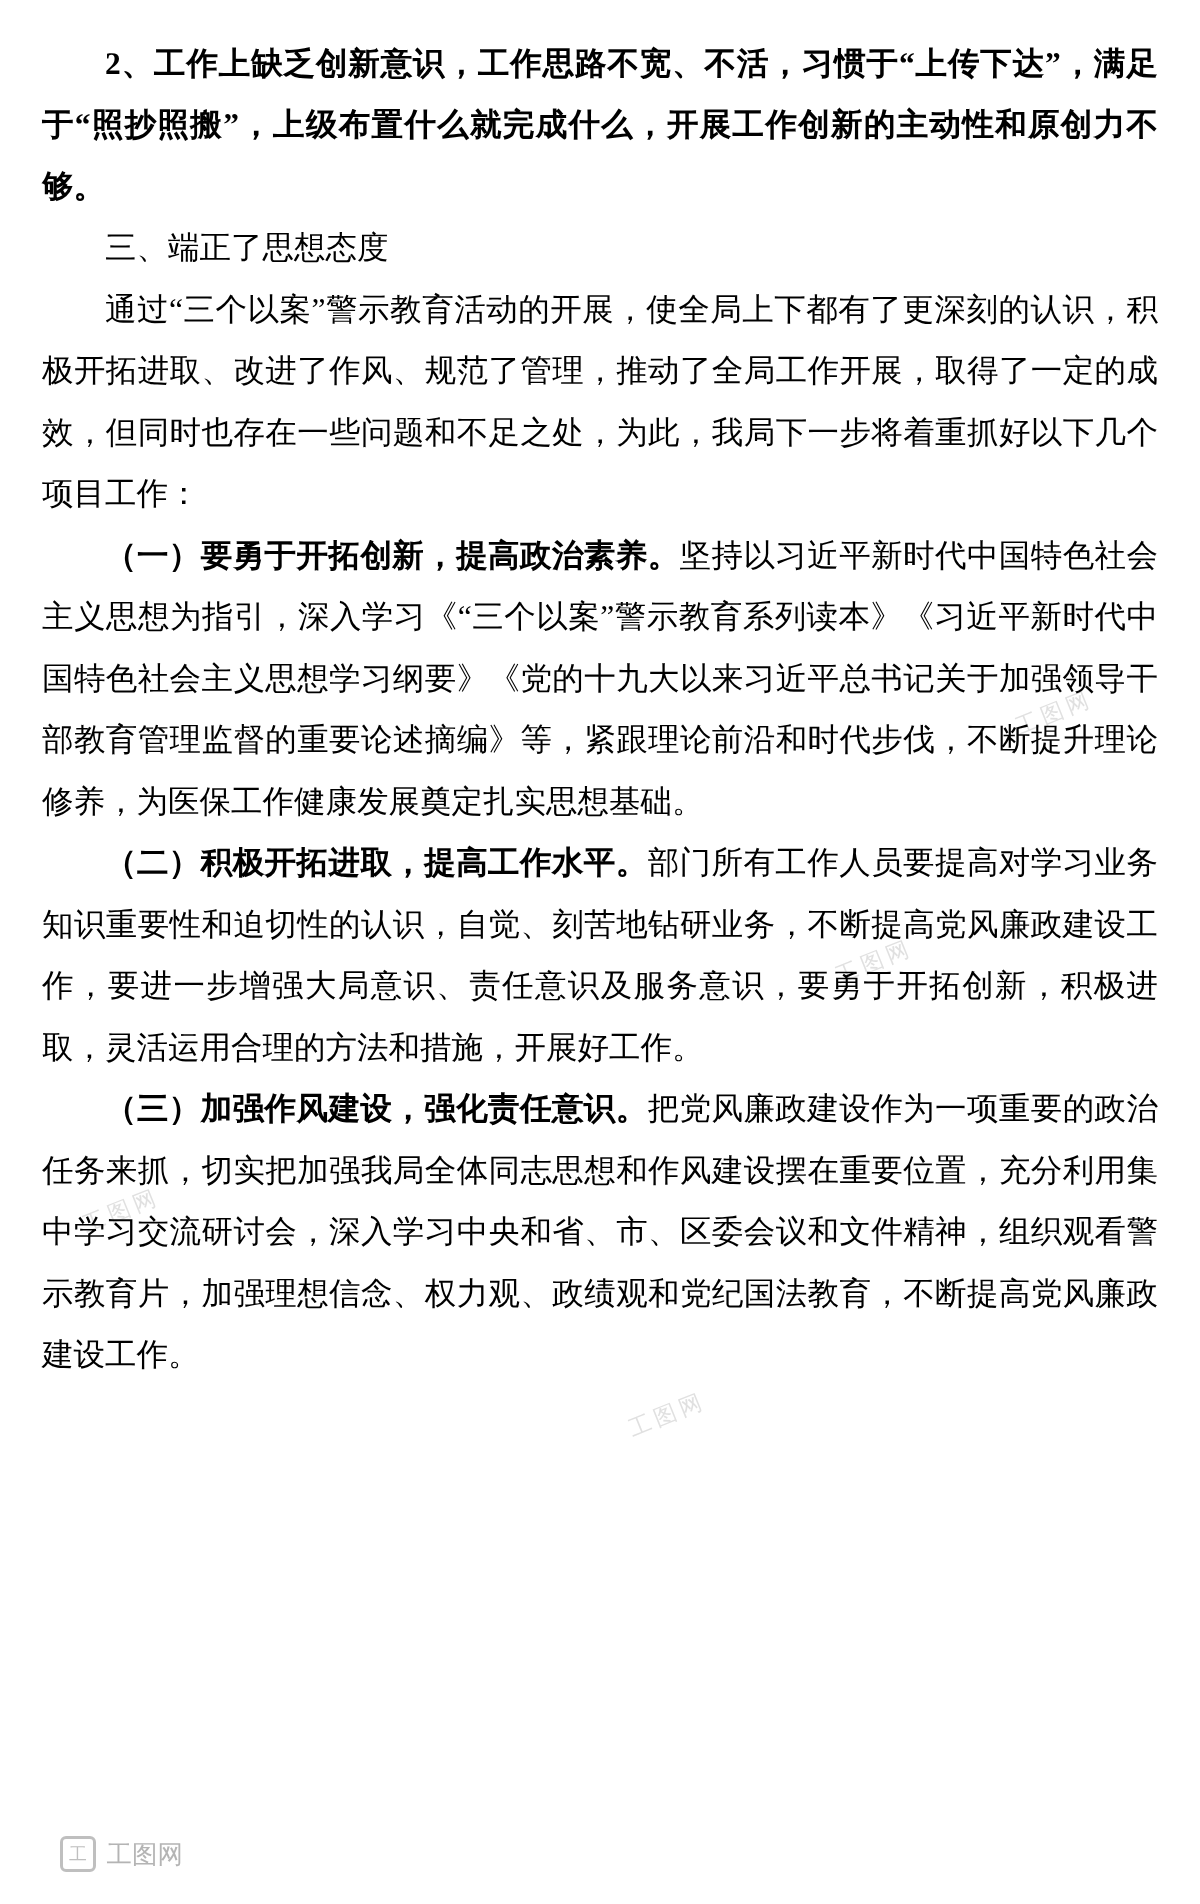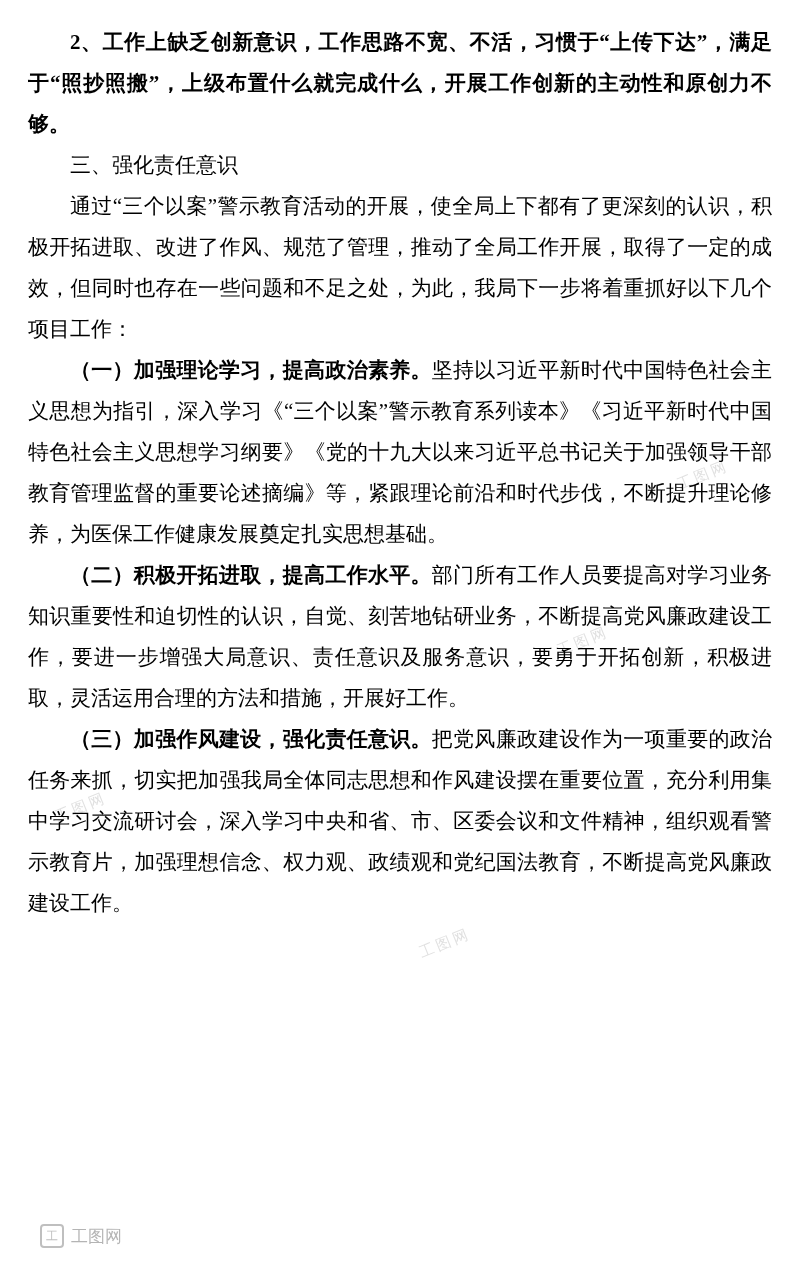--- a/index.html
+++ b/index.html
@@ -67,25 +67,25 @@
 </style>
 </head>
 <body>
 
 <div class="page">
 
   <div class="content">
 
     <p class="allbold"><span class="lead">2、工作上缺乏创新意识，工作思路不宽、不活，习惯于“上传下达”，满足于“照抄照搬”，上级布置什么就完成什么，开展工作创新的主动性和原创力不够。</span><span></span></p>
 
-    <p><span class="lead"></span><span>三、强化责任意识</span></p>
+    <p><span class="lead"></span><span>三、端正了思想态度</span></p>
 
     <p><span class="lead"></span><span>通过“三个以案”警示教育活动的开展，使全局上下都有了更深刻的认识，积极开拓进取、改进了作风、规范了管理，推动了全局工作开展，取得了一定的成效，但同时也存在一些问题和不足之处，为此，我局下一步将着重抓好以下几个项目工作：</span></p>
 
-    <p><span class="lead">（一）加强理论学习，提高政治素养。</span><span>坚持以习近平新时代中国特色社会主义思想为指引，深入学习《“三个以案”警示教育系列读本》《习近平新时代中国特色社会主义思想学习纲要》《党的十九大以来习近平总书记关于加强领导干部教育管理监督的重要论述摘编》等，紧跟理论前沿和时代步伐，不断提升理论修养，为医保工作健康发展奠定扎实思想基础。</span></p>
+    <p><span class="lead">（一）要勇于开拓创新，提高政治素养。</span><span>坚持以习近平新时代中国特色社会主义思想为指引，深入学习《“三个以案”警示教育系列读本》《习近平新时代中国特色社会主义思想学习纲要》《党的十九大以来习近平总书记关于加强领导干部教育管理监督的重要论述摘编》等，紧跟理论前沿和时代步伐，不断提升理论修养，为医保工作健康发展奠定扎实思想基础。</span></p>
 
     <p><span class="lead">（二）积极开拓进取，提高工作水平。</span><span>部门所有工作人员要提高对学习业务知识重要性和迫切性的认识，自觉、刻苦地钻研业务，不断提高党风廉政建设工作，要进一步增强大局意识、责任意识及服务意识，要勇于开拓创新，积极进取，灵活运用合理的方法和措施，开展好工作。</span></p>
 
     <p><span class="lead">（三）加强作风建设，强化责任意识。</span><span>把党风廉政建设作为一项重要的政治任务来抓，切实把加强我局全体同志思想和作风建设摆在重要位置，充分利用集中学习交流研讨会，深入学习中央和省、市、区委会议和文件精神，组织观看警示教育片，加强理想信念、权力观、政绩观和党纪国法教育，不断提高党风廉政建设工作。</span></p>
 
 
   </div>
 
   <div class="wm wm1"><span>工图网</span></div>
   <div class="wm wm2"><span>工图网</span></div>

